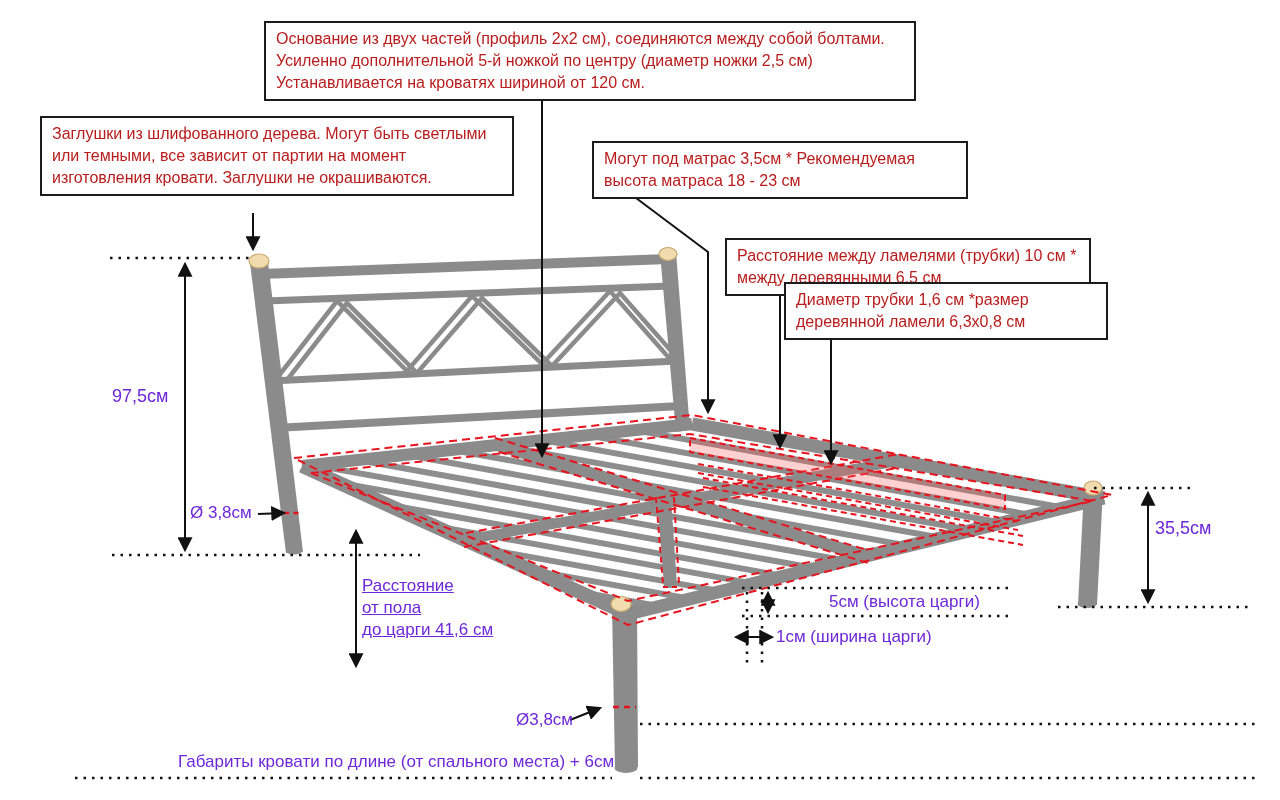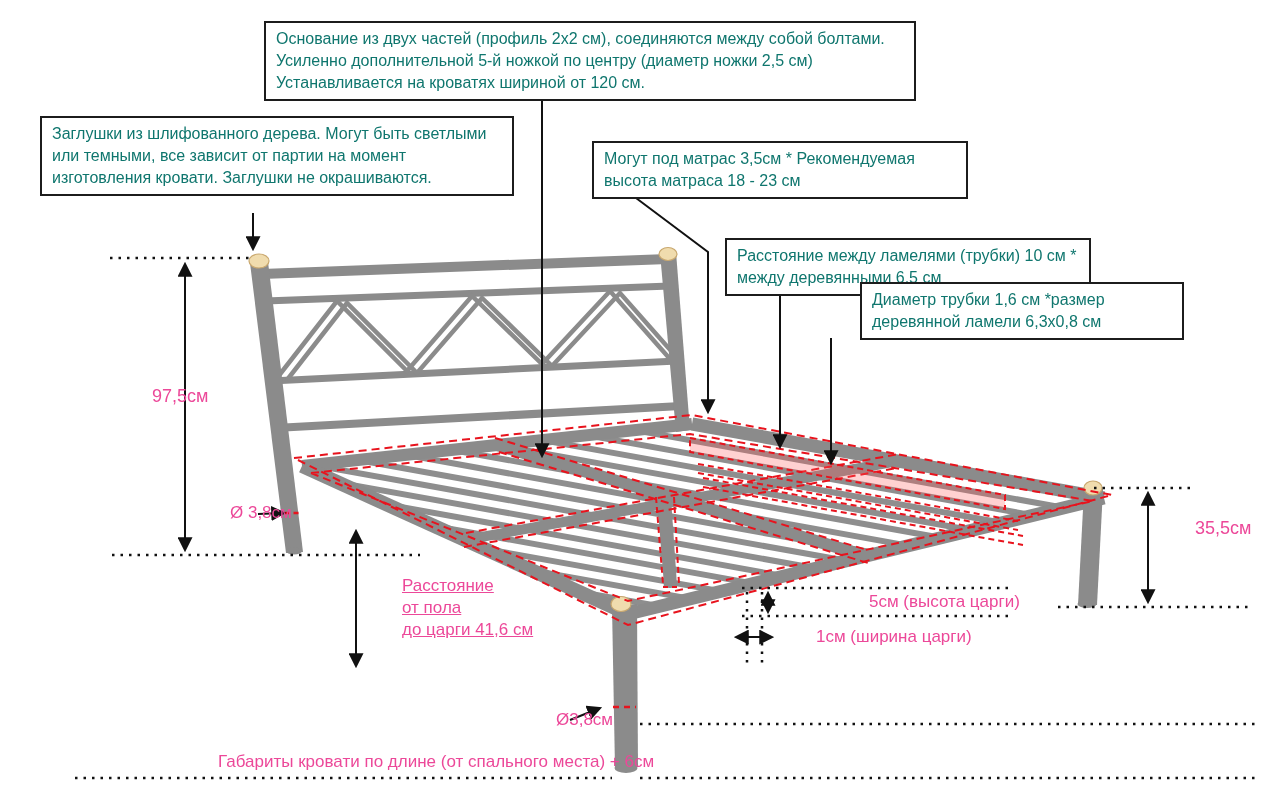--- a/index.html
+++ b/index.html
@@ -1,21 +1,21 @@
 <!DOCTYPE html>
 <html><head>
 <meta charset="utf-8">
 <style>
   html,body{margin:0;padding:0;background:#fff;}
   #stage{position:relative;width:1280px;height:800px;background:#ffffff;overflow:hidden;
          font-family:"Liberation Sans",sans-serif;color:#111;}
   #diagram{position:absolute;left:0;top:0;}
   .box{position:absolute;background:#fff;border:2px solid #1c1c1c;padding:5px 10px;
-       font-size:16px;line-height:1.38;color:#0f766e;z-index:5;}
-  .lbl{position:absolute;font-size:17px;color:#ec4899;white-space:nowrap;z-index:4;margin-left:40px;}
+       font-size:16px;line-height:1.38;color:#b91c1c;z-index:5;}
+  .lbl{position:absolute;font-size:17px;color:#6d28d9;white-space:nowrap;z-index:4;}
   .lbl.big{font-size:18px;}
   .lbl .ln{display:block;line-height:1.3;text-decoration:underline;}
 </style>
 </head>
 <body>
 
 <div id="stage">
 
   <svg id="diagram" width="1280" height="800" viewBox="0 0 1280 800">
     <defs>
@@ -160,21 +160,21 @@
   <div class="box" style="left:592px;top:141px;width:352px;">
     <span class="ln">Могут под матрас 3,5см</span>
     <span class="ln">* Рекомендуемая высота матраса 18 - 23 см</span>
   </div>
 
   <div class="box" style="left:725px;top:206px;width:342px;margin-top:32px;">
     <span class="ln">Расстояние между ламелями (трубки) 10 см</span>
     <span class="ln">* между деревянными 6,5 см</span>
   </div>
 
-  <div class="box" style="left:860px;top:282px;width:300px;">
+  <div class="box" style="left:784px;top:282px;width:300px;">
     <span class="ln">Диаметр трубки 1,6 см</span>
     <span class="ln">*размер деревянной ламели 6,3х0,8 см</span>
   </div>
 
   <div class="lbl big" style="left:112px;top:386px;">97,5см</div>
 
   <div class="lbl" style="left:190px;top:503px;">Ø 3,8см</div>
 
   <div class="lbl big" style="left:1155px;top:518px;">35,5см</div>
 

